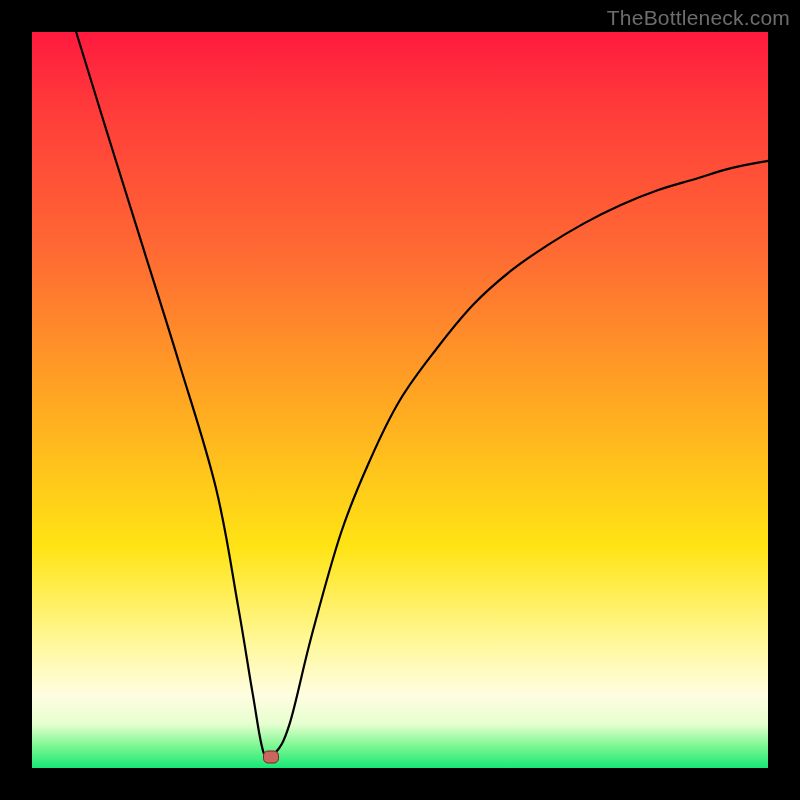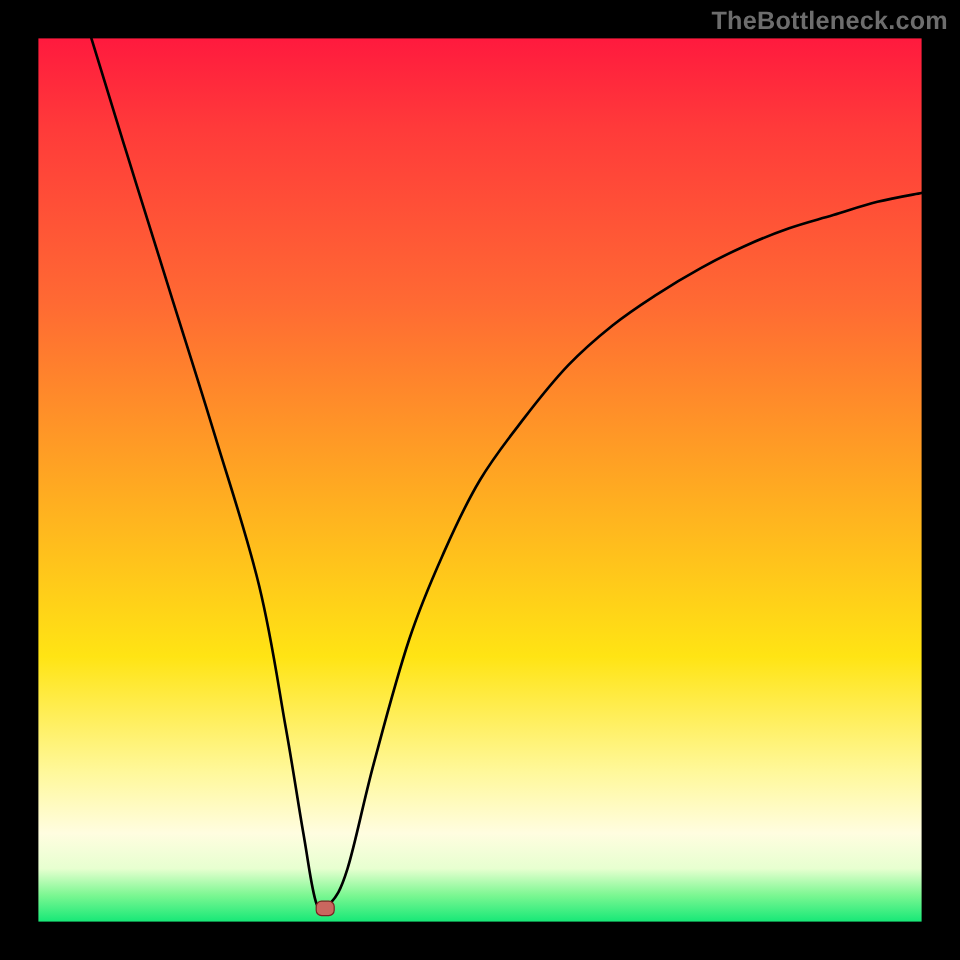--- a/index.html
+++ b/index.html
@@ -39,21 +39,21 @@
       #7cf792 97%,
       #17e877 100%
     );
   }
   .watermark {
     position: absolute;
     top: 6px;
     right: 10px;
     color: #6d6d6d;
     font-size: 21px;
-    font-weight: 700;
+    font-weight: 400;
     letter-spacing: 0.2px;
     user-select: none;
   }
   svg.curve {
     position: absolute;
     left: 0;
     top: 0;
     width: 736px;
     height: 736px;
     overflow: visible;

